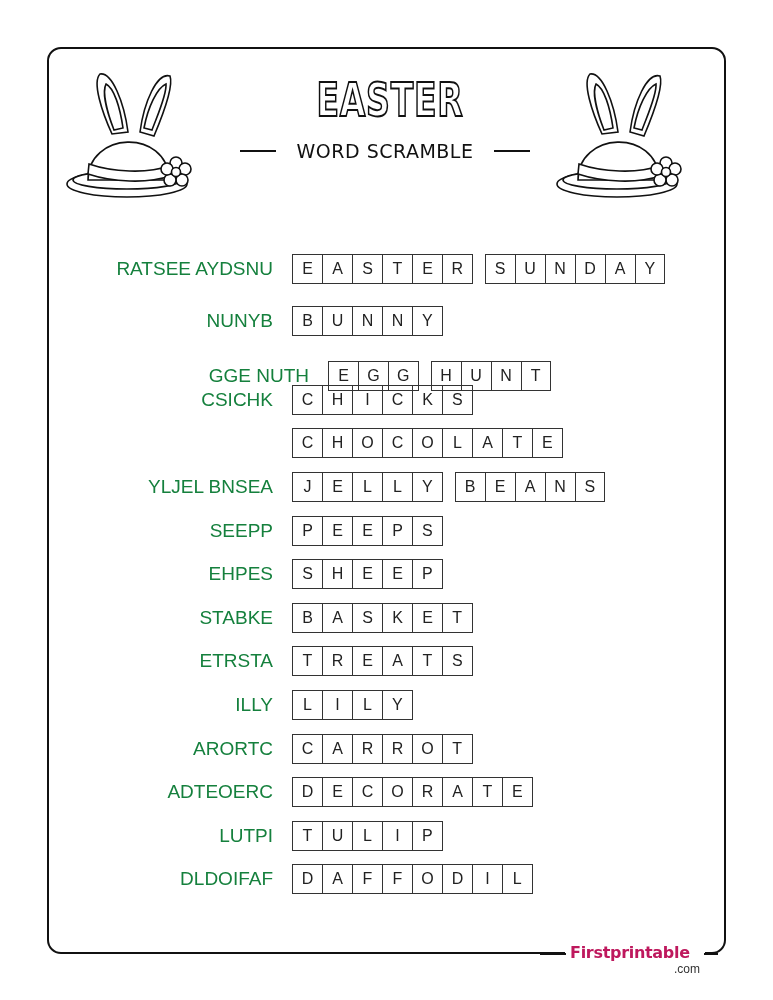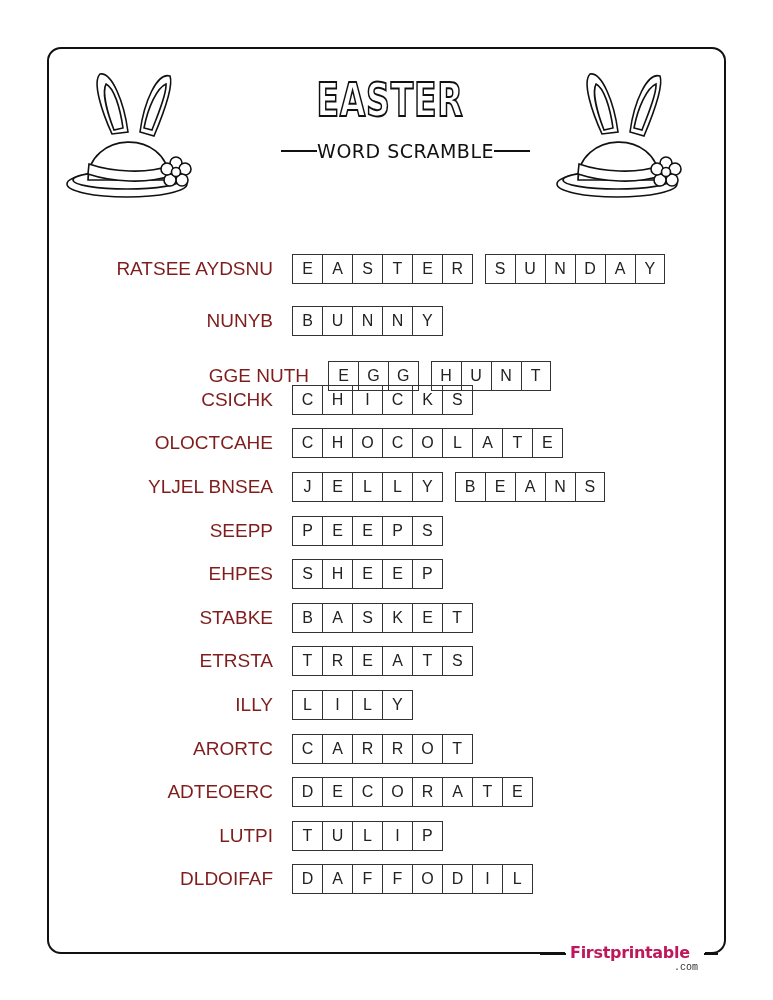--- a/index.html
+++ b/index.html
@@ -1,34 +1,34 @@
 <!DOCTYPE html>
 <html><head>
 <meta charset="utf-8">
 <style>
   html, body { margin: 0; padding: 0; background: #ffffff; }
   body { width: 773px; height: 1000px; position: relative; overflow: hidden; font-family: "Liberation Sans", "DejaVu Sans", sans-serif; color: #111; }
   .frame { position: absolute; left: 47px; top: 47px; width: 679px; height: 907px; border: 2px solid #111; border-radius: 14px; box-sizing: border-box; }
   .title-wrap { position: absolute; left: 230px; top: 72px; width: 320px; text-align: center; }
   .title { font-family: "DejaVu Sans", sans-serif; font-weight: bold; font-size: 46px; letter-spacing: 1px; color: #fff; -webkit-text-stroke: 2px #111; transform: scaleX(0.72); transform-origin: center; line-height: 56px; }
-  .subtitle-row { position: absolute; left: 240px; top: 140px; width: 290px; display: flex; align-items: center; justify-content: flex-end; }
+  .subtitle-row { position: absolute; left: 240px; top: 140px; width: 290px; display: flex; align-items: center; justify-content: space-between; }
   .subtitle-line { width: 36px; height: 2px; background: #111; }
   .subtitle { font-family: "DejaVu Sans", sans-serif; font-size: 19px; letter-spacing: 0.5px; color: #111; }
   .hat { position: absolute; }
   .hat-left { left: 62px; top: 62px; }
   .hat-right { left: 552px; top: 62px; }
   .row { position: absolute; left: 0; height: 30px; width: 773px; }
-  .scrambled { position: absolute; right: 500px; top: 0; height: 30px; line-height: 30px; font-size: 19px; color: #7f1d1d; white-space: nowrap; text-align: right; }
+  .scrambled { position: absolute; right: 500px; top: 0; height: 30px; line-height: 30px; font-size: 19px; color: #15803d; white-space: nowrap; text-align: right; }
   .answer { position: absolute; left: 292px; top: 0; display: flex; gap: 12px; }
   .word { display: flex; border: 1.5px solid #333; box-sizing: border-box; }
   .cell { width: 30px; height: 28px; line-height: 28px; text-align: center; font-size: 16px; color: #222; border-right: 1.5px solid #333; box-sizing: border-box; }
   .cell:last-child { border-right: none; width: 28.5px; }
   .brand-line { position: absolute; left: 540px; top: 953px; width: 26px; height: 2px; background: #111; }
   .brand-name { position: absolute; left: 570px; top: 943px; font-family: "DejaVu Sans", sans-serif; font-weight: bold; font-size: 16px; color: #be185d; letter-spacing: -0.3px; }
-  .brand-dot { position: absolute; left: 674px; top: 962px; font-family: Liberation Mono, monospace; font-size: 10px; color: #333; }
+  .brand-dot { position: absolute; left: 674px; top: 962px; font-family: Liberation Sans, sans-serif; font-size: 12px; color: #333; }
   .brand-tail { position: absolute; left: 704px; top: 953px; width: 14px; height: 2px; background: #111; }
   .brand-cover { position: absolute; left: 565px; top: 940px; width: 140px; height: 30px; background: #fff; }
 </style>
 </head>
 <body>
 
 <div class="frame"></div>
 
 <svg class="hat hat-left" width="130" height="140" viewBox="0 0 130 140" fill="#fff" stroke="#111" stroke-width="1.6">
 
@@ -139,21 +139,20 @@
           <span class="cell">C</span>
           <span class="cell">H</span>
           <span class="cell">I</span>
           <span class="cell">C</span>
           <span class="cell">K</span>
           <span class="cell">S</span>
         </div>
       </div>
     </div>
     <div class="row" style="top: 428.4px;">
-      <span class="scrambled">OLOCTCAHE</span>
       <div class="answer">
         <div class="word">
           <span class="cell">C</span>
           <span class="cell">H</span>
           <span class="cell">O</span>
           <span class="cell">C</span>
           <span class="cell">O</span>
           <span class="cell">L</span>
           <span class="cell">A</span>
           <span class="cell">T</span>

